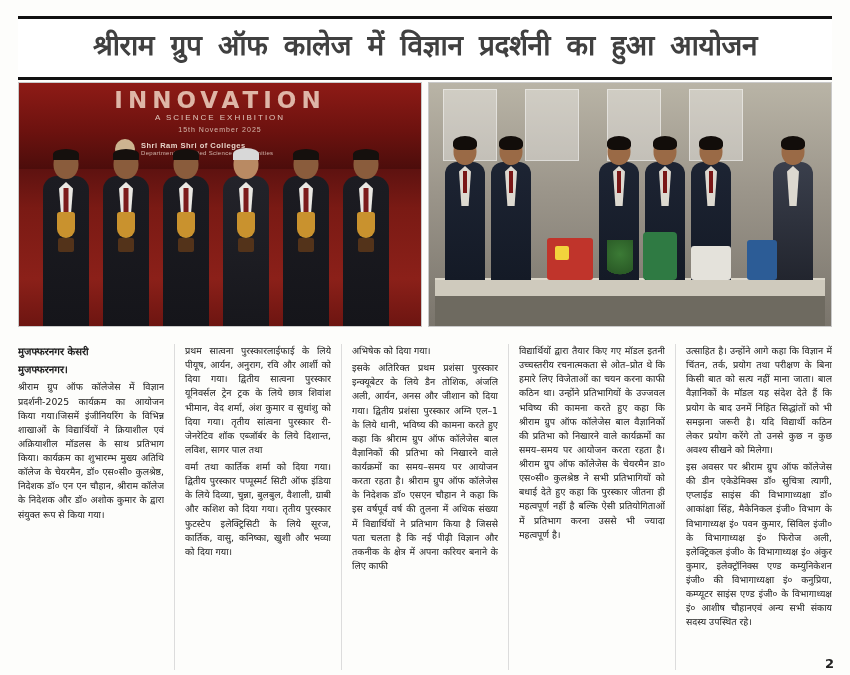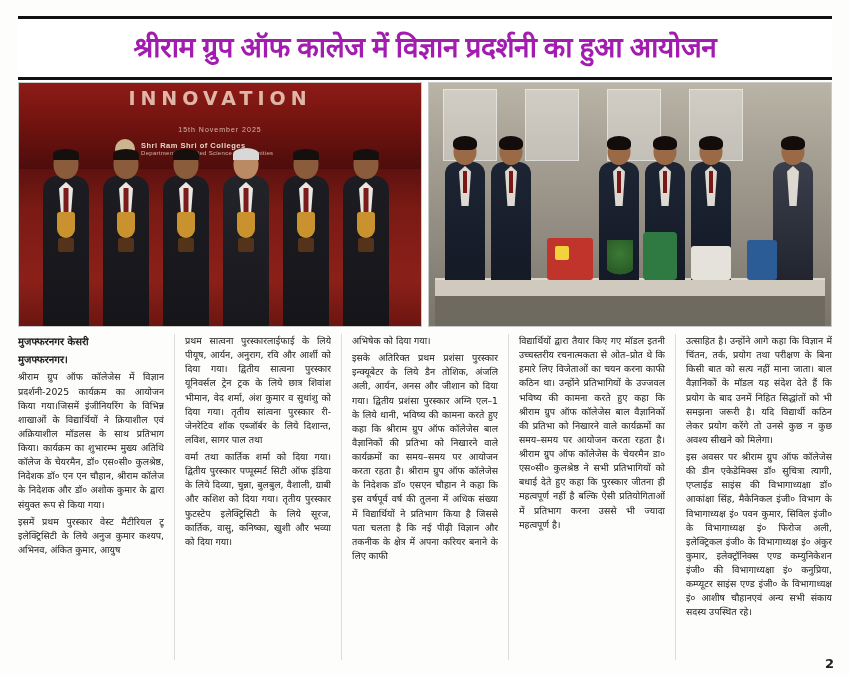--- a/index.html
+++ b/index.html
@@ -29,25 +29,25 @@
     width: 814px;
     height: 58px;
     border-top: 3px solid #111;
     border-bottom: 3px solid #111;
     display: flex;
     align-items: center;
     justify-content: center;
     background: #ffffff;
   }
   .headline {
-    font-family: Liberation Sans, sans-serif;
+    font-family: Liberation Mono, monospace;
     font-weight: bold;
     font-size: 28px;
     line-height: 1.05;
-    color: #a21caf;
+    color: #404040;
     letter-spacing: -0.4px;
     text-align: center;
     white-space: nowrap;
   }
 
   
   .photos {
     position: absolute;
     left: 18px;
     top: 82px;
@@ -72,21 +72,21 @@
     height: 86px;
     background: linear-gradient(180deg, #8e1b16 0%, #6d120f 55%, #4c0d0b 100%);
   }
   .banner-title {
     position: absolute;
     left: 0; right: 0; top: 4px;
     text-align: center;
     color: #f3d9c8;
     font-family: "DejaVu Sans", sans-serif;
     font-weight: bold;
-    font-size: 19px;
+    font-size: 23px;
     letter-spacing: 5px;
     opacity: 0.82;
   }
   .banner-sub {
     position: absolute;
     left: 0; right: 0; top: 30px;
     text-align: center;
     color: #f0e2d6;
     font-size: 8px;
     letter-spacing: 2px;
@@ -303,21 +303,21 @@
     position: absolute;
     bottom: 46px; left: 178px;
     width: 26px; height: 40px;
     background: radial-gradient(circle at 50% 35%, #3b7a35 0%, #2a5a26 70%, transparent 71%);
   }
 
   
   .body-cols {
     position: absolute;
     left: 18px;
-    top: 334px;
+    top: 344px;
     width: 814px;
     height: 326px;
     display: flex;
     gap: 10px;
   }
   .col {
     width: 156px;
     font-family: "DejaVu Sans", sans-serif;
     font-size: 9.3px;
     line-height: 1.52;
@@ -352,20 +352,21 @@
 
   <div class="headline-wrap">
     <div class="headline">श्रीराम ग्रुप ऑफ कालेज में विज्ञान प्रदर्शनी का हुआ आयोजन</div>
   </div>
 
   <div class="photos">
 
     <div class="photo photo-left">
       <div class="banner">
         <div class="banner-title">INNOVATION</div>
+        <div class="banner-sub">A SCIENCE EXHIBITION</div>
         <div class="banner-date">15th November 2025</div>
         <div class="banner-logo"></div>
         <div class="banner-college">
           <span>Shri Ram Shri of Colleges</span>
           <small>Department of Applied Science &amp; Humanities</small>
         </div>
       </div>
       <div class="stage-floor">
         <div class="person" style="left:24px">
           <div class="head"></div>
@@ -484,21 +485,20 @@
   </div>
 
   <div class="body-cols">
 
     <div class="col first">
       <p class="dateline">
         <span>मुजफ्फरनगर केसरी</span>
       </p>
       <p class="dateline">मुजफ्फरनगर।</p>
       <p>श्रीराम ग्रुप ऑफ कॉलेजेस में विज्ञान प्रदर्शनी-2025 कार्यक्रम का आयोजन किया गया।जिसमें इंजीनियरिंग के विभिन्न शाखाओं के विद्यार्थियों ने क्रियाशील एवं अक्रियाशील मॉडलस के साथ प्रतिभाग किया। कार्यक्रम का शुभारम्भ मुख्य अतिथि कॉलेज के चेयरमैन, डॉ० एस०सी० कुलश्रेष्ठ, निदेशक डॉ० एन एन चौहान, श्रीराम कॉलेज के निदेशक और डॉ० अशोक कुमार के द्वारा संयुक्त रूप से किया गया।</p>
-      <p>इसमें प्रथम पुरस्कार वेस्ट मैटीरियल टू इलेक्ट्रिसिटी के लिये अनुज कुमार कश्यप, अभिनव, अंकित कुमार, आयुष</p>
     </div>
 
     <div class="col-divider"></div>
 
     <div class="col">
       <p>प्रथम सात्वना पुरस्कारलाईफाई के लिये पीयूष, आर्यन, अनुराग, रवि और आर्शी को दिया गया। द्वितीय सात्वना पुरस्कार यूनिवर्सल ट्रेन ट्रक के लिये छात्र शिवांश भीमान, वेद शर्मा, अंश कुमार व सुधांशु को दिया गया। तृतीय सांत्वना पुरस्कार री-जेनरेटिव शॉक एब्जॉर्बर के लिये दिशान्त, लविश, सागर पाल तथा</p>
       <p>वर्मा तथा कार्तिक शर्मा को दिया गया। द्वितीय पुरस्कार पप्पूस्मर्ट सिटी ऑफ इंडिया के लिये दिव्या, चुन्ना, बुलबुल, वैशाली, ग्राबी और कशिश को दिया गया। तृतीय पुरस्कार फुटस्टेप इलेक्ट्रिसिटी के लिये सूरज, कार्तिक, वासु, कनिष्का, खुशी और भव्या को दिया गया।</p>
     </div>
 
     <div class="col-divider"></div>

